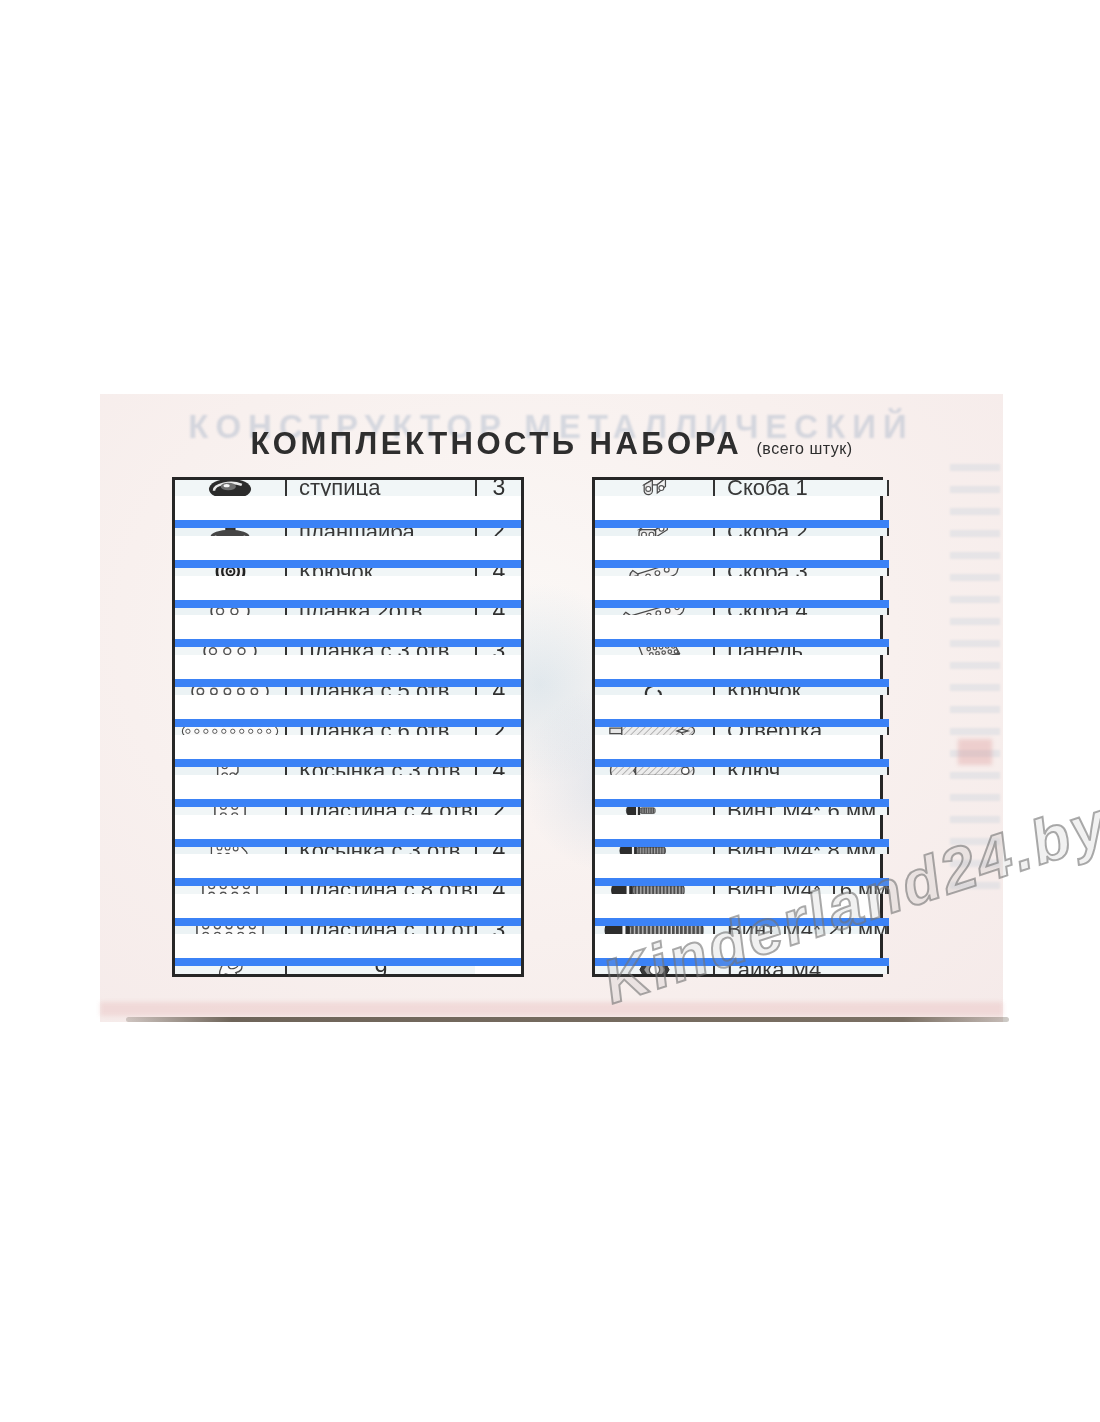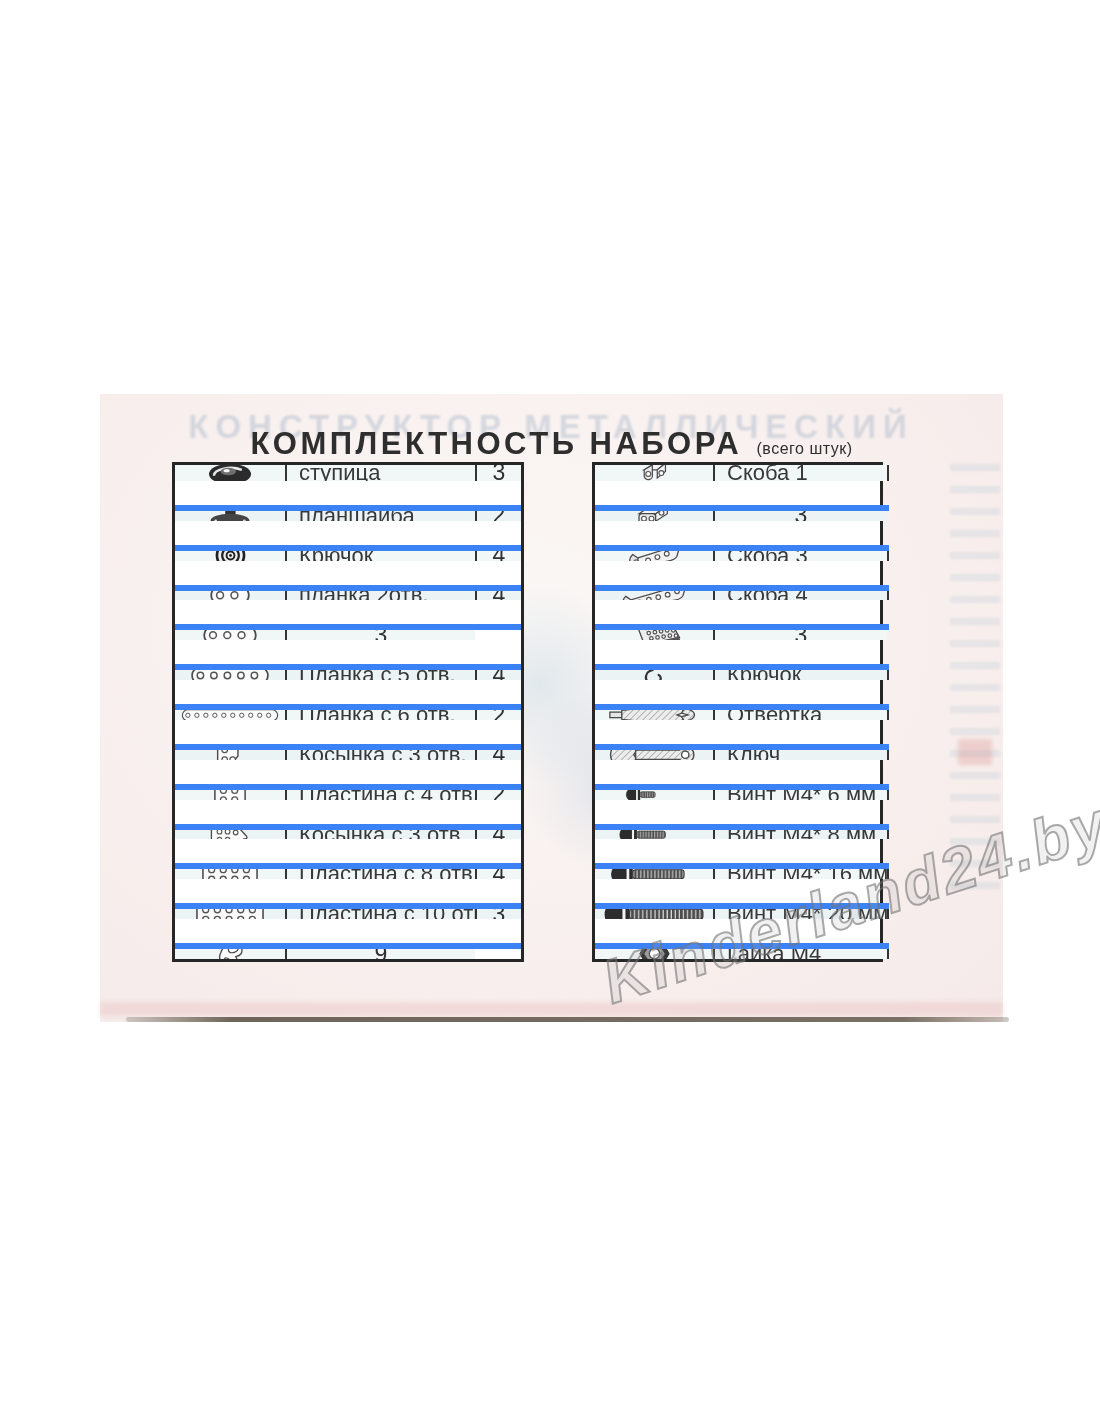--- a/index.html
+++ b/index.html
@@ -37,26 +37,26 @@
   .red-spot{position:absolute;left:858px;top:345px;width:34px;height:26px;
     background:rgba(205,95,95,0.22);filter:blur(2px);}
   .pink-band{position:absolute;left:0;right:0;bottom:6px;height:14px;
     background:rgba(225,170,170,0.28);filter:blur(2px);}
   .page-edge{
     position:absolute;left:26px;right:-6px;bottom:0px;height:5px;border-radius:3px;
     background:linear-gradient(90deg, rgba(95,85,72,0.25), #6e6459 12%, #7a6f63 88%, rgba(95,85,72,0.3));
   }
   
   .tbl{
-    position:absolute;top:68px;border:3px solid #262626;background:#ffffff;
+    position:absolute;top:83px;border:3px solid #262626;background:#ffffff;
     display:grid;grid-auto-rows:1fr;box-sizing:border-box;gap:24px;
   }
   .tbl-left{left:72px;width:352px;height:500px;}
   .tbl-right{left:492px;width:291px;height:500px;}
-  .row{display:grid;border-top:6px solid #3b82f6;min-height:0;}
+  .row{display:grid;border-top:8px solid #3b82f6;min-height:0;}
   .row:first-child{border-top:none;}
   .tbl-left .row{grid-template-columns:110px 190px 1fr;}
   .tbl-right .row{grid-template-columns:118px 174px 1fr;}
   .cell{
     display:flex;align-items:center;border-left:2px solid #333333;
     background:#f1f6f7;min-width:0;overflow:hidden;
   }
   .row:nth-child(even) .cell{background:#ecf3f5;}
   .cell:first-child{border-left:none;justify-content:center;}
   .name-cell{padding-left:12px;font-size:22px;color:#383838;white-space:nowrap;}
@@ -159,20 +159,21 @@
         </div>
         <div class="row">
           <div class="cell icon-cell">
             <svg viewBox="0 0 51 24" width="56">
               <rect x="2" y="4" width="47" height="16" rx="8" stroke="#4a4a4a" stroke-width="1.6" fill="#fafafa"></rect>
               <circle cx="10" cy="12" r="3.1" fill="#fdfdfd" stroke="#555" stroke-width="1.4"></circle>
               <circle cx="23" cy="12" r="3.1" fill="#fdfdfd" stroke="#555" stroke-width="1.4"></circle>
               <circle cx="36" cy="12" r="3.1" fill="#fdfdfd" stroke="#555" stroke-width="1.4"></circle>
             </svg>
           </div>
+          <div class="cell name-cell">Планка с 3 отв.</div>
           <div class="cell qty-cell">3</div>
         </div>
         <div class="row">
           <div class="cell icon-cell">
             <svg viewBox="0 0 77 24" width="80">
               <rect x="2" y="4" width="73" height="16" rx="8" stroke="#4a4a4a" stroke-width="1.6" fill="#fafafa"></rect>
               <circle cx="10" cy="12" r="3.1" fill="#fdfdfd" stroke="#555" stroke-width="1.4"></circle>
               <circle cx="23" cy="12" r="3.1" fill="#fdfdfd" stroke="#555" stroke-width="1.4"></circle>
               <circle cx="36" cy="12" r="3.1" fill="#fdfdfd" stroke="#555" stroke-width="1.4"></circle>
               <circle cx="49" cy="12" r="3.1" fill="#fdfdfd" stroke="#555" stroke-width="1.4"></circle>
@@ -309,20 +310,21 @@
               <g stroke="#4a4a4a" stroke-width="1.5" fill="#f3f3f3">
                 <path d="M6,14 l14,-9 h20 l-14,9 z"></path>
                 <rect x="6" y="14" width="20" height="13" rx="4" fill="#e9e9e9"></rect>
                 <path d="M26,14 l14,-9 v9 l-14,9 z"></path>
               </g>
               <circle cx="12" cy="20" r="2.9" fill="#fdfdfd" stroke="#555" stroke-width="1.4"></circle>
               <circle cx="21" cy="20" r="2.9" fill="#fdfdfd" stroke="#555" stroke-width="1.4"></circle>
               <circle cx="33" cy="13" r="2.9" fill="#fdfdfd" stroke="#555" stroke-width="1.4"></circle>
             </svg>
           </div>
+          <div class="cell name-cell">Скоба 2</div>
           <div class="cell qty-cell">3</div>
         </div>
         <div class="row">
           <div class="cell icon-cell">
             <svg viewBox="0 0 66 34" width="56">
               <g stroke="#4a4a4a" stroke-width="1.5" fill="#f2f2f2">
                 <path d="M14,20 L52,8 q8,-2 10,3 l-2,7 q-2,4 -8,5 L16,31 q-5,0 -5,-5 z"></path>
                 <path d="M8,16 l6,4 v6 a5,5 0 0 1 -9,2 q-2,-8 3,-12 z" fill="#e5e5e5"></path>
               </g>
               <circle cx="26" cy="23" r="2.8" fill="#fdfdfd" stroke="#555" stroke-width="1.4"></circle>
@@ -366,20 +368,21 @@
               <circle cx="41" cy="14" r="2" fill="#fdfdfd" stroke="#555" stroke-width="1.4"></circle>
               <circle cx="48" cy="13" r="2" fill="#fdfdfd" stroke="#555" stroke-width="1.4"></circle>
               <circle cx="55" cy="13" r="2" fill="#fdfdfd" stroke="#555" stroke-width="1.4"></circle>
               <circle cx="30" cy="22" r="2" fill="#fdfdfd" stroke="#555" stroke-width="1.4"></circle>
               <circle cx="37" cy="21" r="2" fill="#fdfdfd" stroke="#555" stroke-width="1.4"></circle>
               <circle cx="44" cy="20" r="2" fill="#fdfdfd" stroke="#555" stroke-width="1.4"></circle>
               <circle cx="51" cy="19" r="2" fill="#fdfdfd" stroke="#555" stroke-width="1.4"></circle>
               <circle cx="58" cy="19" r="2" fill="#fdfdfd" stroke="#555" stroke-width="1.4"></circle>
             </svg>
           </div>
+          <div class="cell name-cell">Панель</div>
           <div class="cell qty-cell">3</div>
         </div>
         <div class="row">
           <div class="cell icon-cell">
             <svg viewBox="0 0 30 36" width="25">
               <path d="M21,8 a6.5,5.5 0 1 0 -10,4.5 a9,8.5 0 1 0 11.5,10 a4.5,4.5 0 0 0 -2.5,-4.5" fill="none" stroke="#333" stroke-width="2.7" stroke-linecap="round"></path>
             </svg>
           </div>
           <div class="cell name-cell">Крючок</div>
           <div class="cell qty-cell">1</div>

